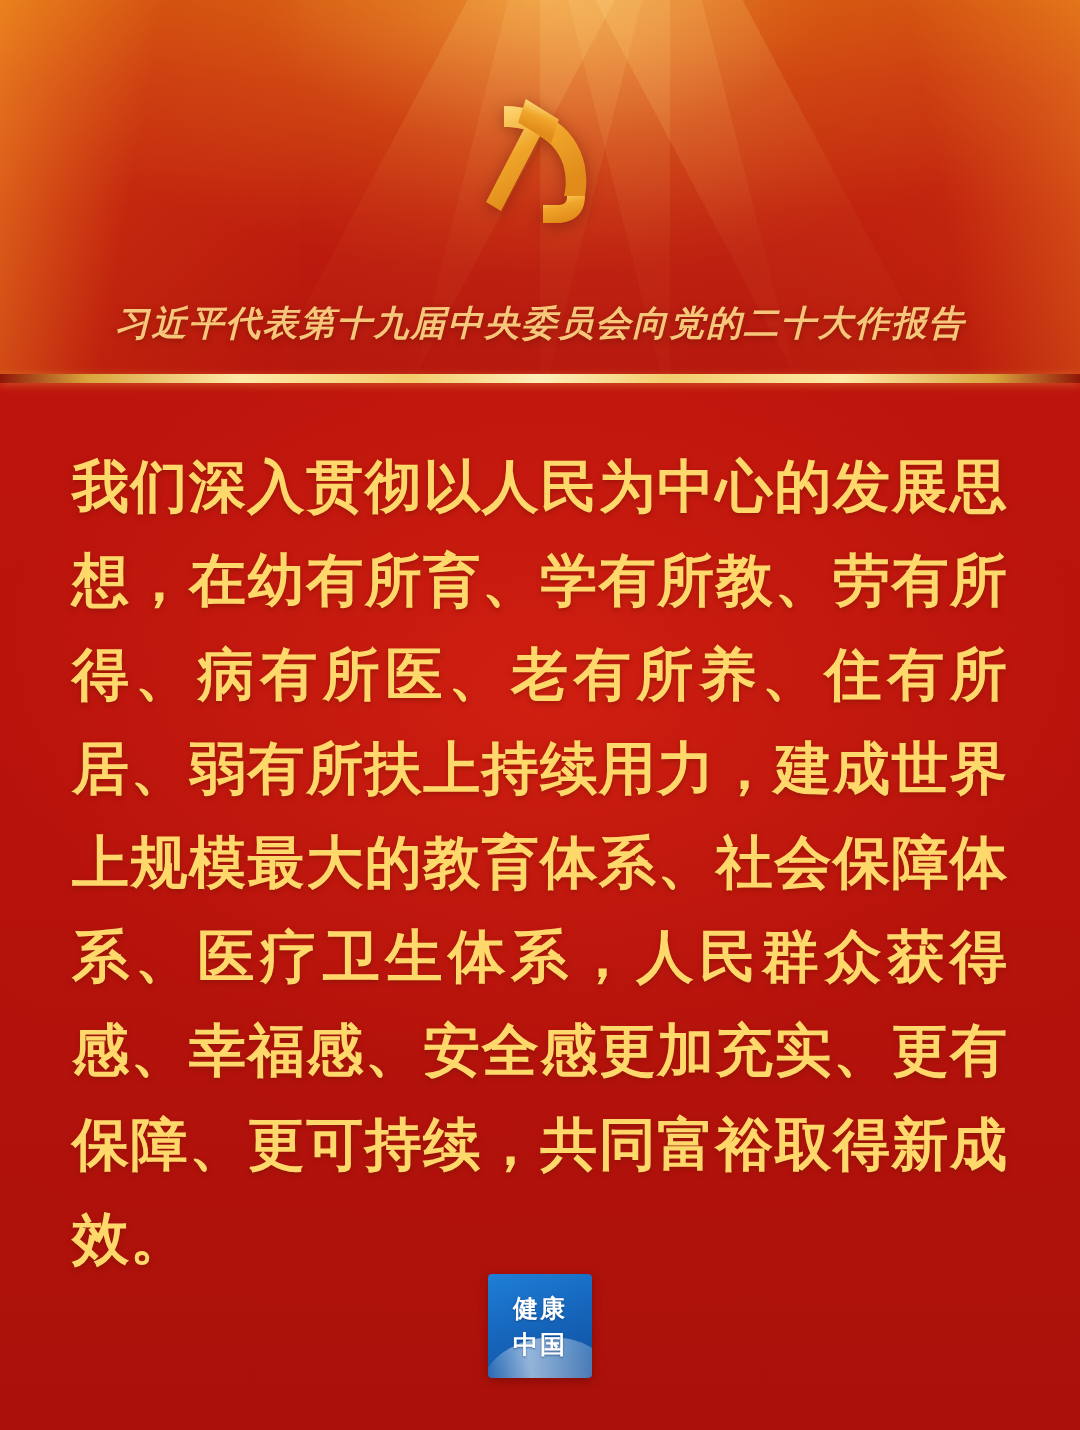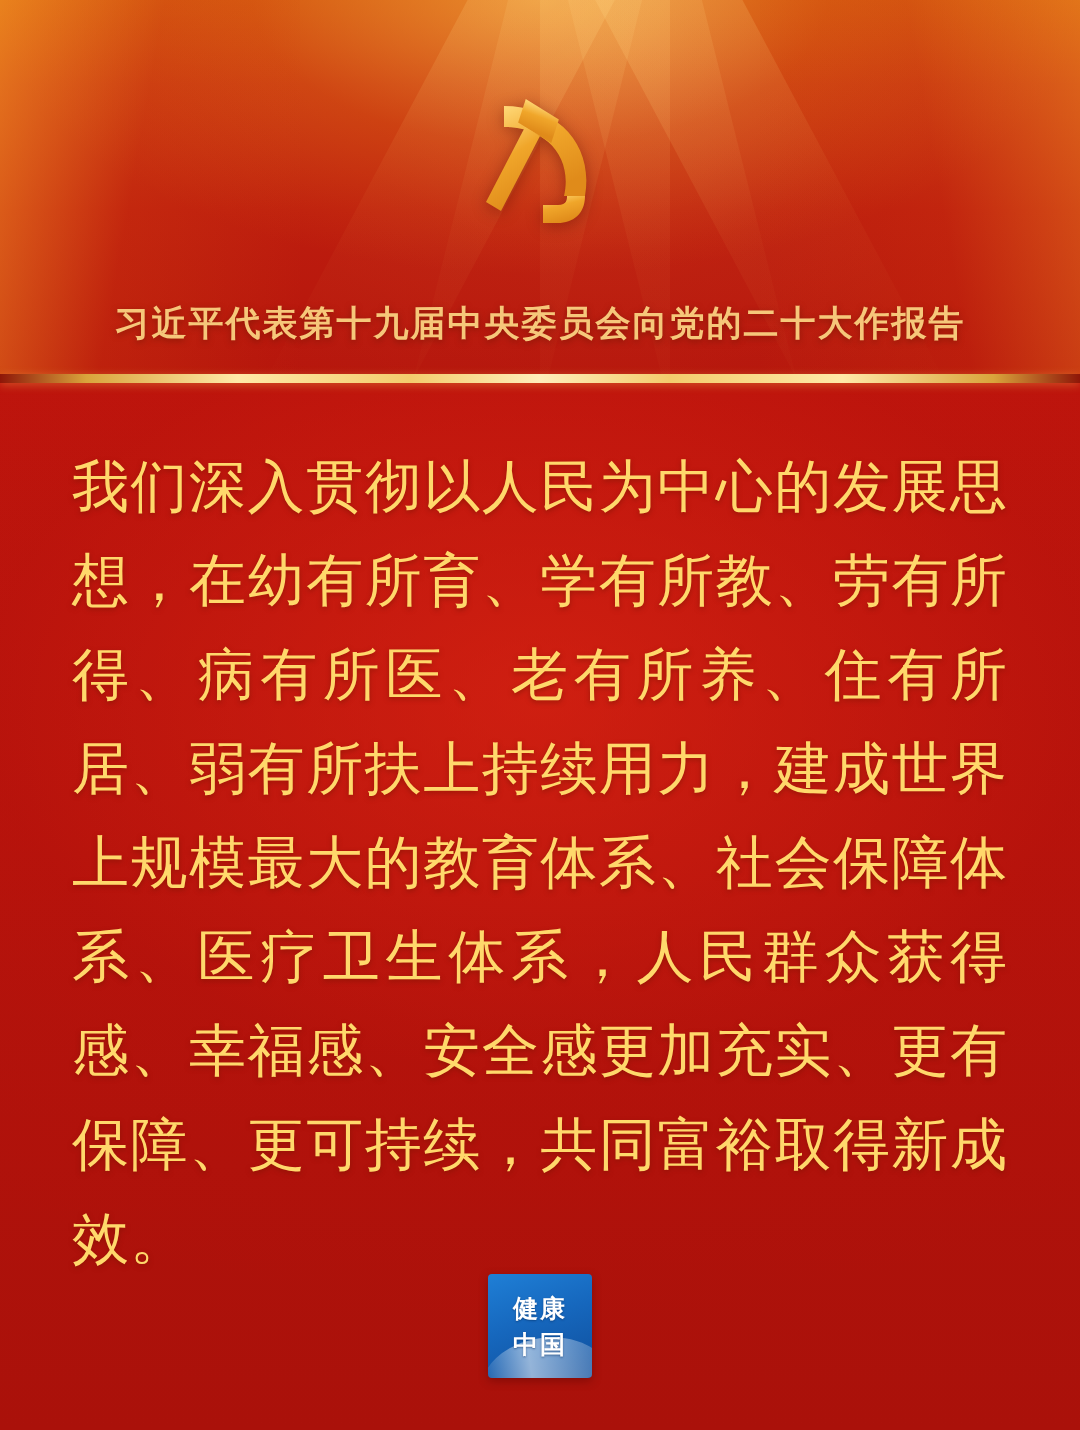--- a/index.html
+++ b/index.html
@@ -20,20 +20,21 @@
 
   
   .header {
     position: relative;
     width: 100%;
     height: 382px;
     background:
       radial-gradient(ellipse 70% 100% at 50% 0%, rgba(255,190,70,0.55) 0%, rgba(228,110,20,0.30) 38%, rgba(190,30,12,0.0) 72%),
       linear-gradient(180deg, #cf5110 0%, #c63512 22%, #bd1d0e 55%, #b5140c 100%);
     overflow: hidden;
+    font-style: italic;
   }
   .header::before {
     content: "";
     position: absolute;
     left: 0; top: 0; bottom: 0;
     width: 300px;
     background: linear-gradient(100deg, rgba(255,170,40,0.55) 0%, rgba(214,70,15,0.25) 45%, rgba(180,20,10,0) 100%);
     pointer-events: none;
   }
   .header::after {
@@ -117,21 +118,21 @@
       radial-gradient(ellipse 85% 60% at 50% 30%, rgba(226,40,20,0.55) 0%, rgba(190,18,10,0.15) 60%, rgba(176,16,9,0) 100%),
       linear-gradient(180deg, #bd150d 0%, #b5130c 45%, #aa110a 100%);
   }
 
   .quote {
     position: absolute;
     top: 56px;
     left: 72px;
     width: 936px;
     font-size: 57px;
-    font-weight: 400;
+    font-weight: 700;
     line-height: 94px;
     color: #ffd86b;
     text-align: justify;
     text-align-last: left;
     letter-spacing: 1px;
     text-shadow: 0 2px 5px rgba(120,20,0,0.55);
   }
 
   
   .logo-wrap {

